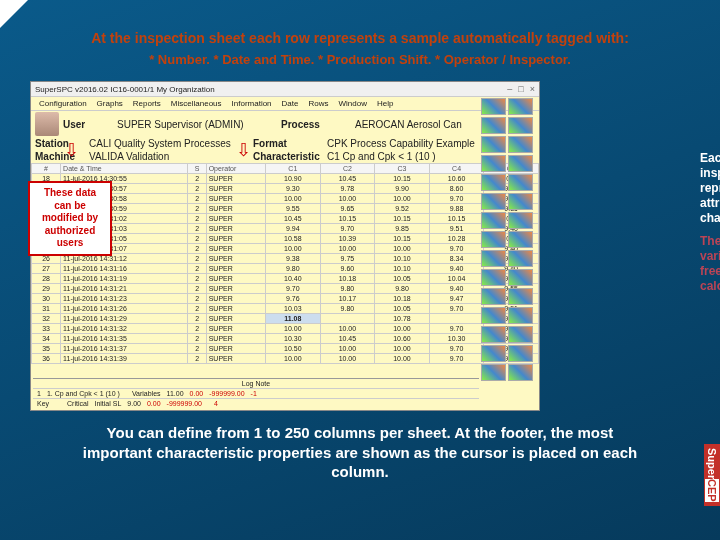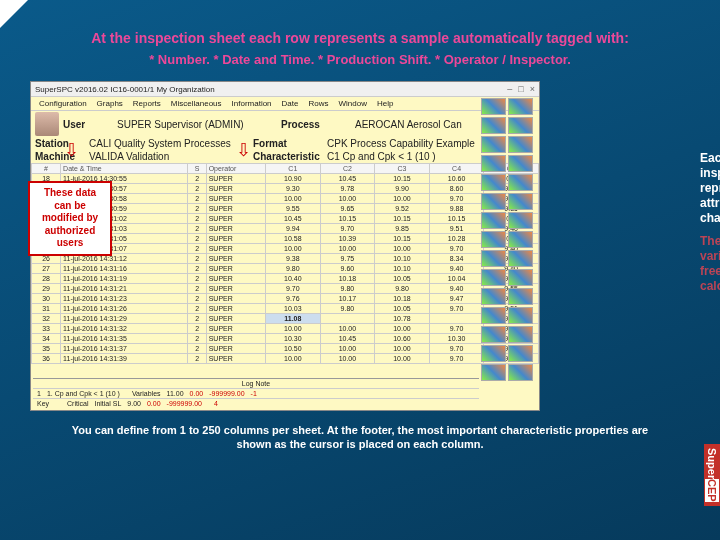--- a/index.html
+++ b/index.html
@@ -1,18 +1,18 @@
 <!DOCTYPE html>
 <html><head>
 <meta charset="utf-8">
 <style>
   * { margin:0; padding:0; box-sizing:border-box; }
   body { width:720px; height:540px; background:linear-gradient(160deg,#0a5a8a 0%,#063a5c 100%); font-family:Arial,sans-serif; position:relative; overflow:hidden; }
   .corner-tl { position:absolute; top:0; left:0; width:0; height:0; border-top:28px solid #fff; border-right:28px solid transparent; }
-  .header { color:#ec4899; text-align:center; padding:30px 40px 10px; }
+  .header { color:#c2410c; text-align:center; padding:30px 40px 10px; }
   .header .l1 { font-size:14px; font-weight:bold; margin-bottom:6px; }
   .header .l2 { font-size:13px; font-weight:bold; }
   .content { position:relative; margin:4px 30px 0 30px; }
   .app { position:relative; background:#fef9c3; width:510px; height:330px; border:1px solid #888; font-size:7px; color:#222; }
   .titlebar { background:#f0f0f0; border-bottom:1px solid #ccc; padding:2px 4px; font-size:8px; display:flex; justify-content:space-between; align-items:center; }
   .titlebar .win { display:flex; gap:6px; font-size:9px; color:#666; }
   .menubar { display:flex; gap:10px; padding:2px 8px; font-size:8px; border-bottom:1px solid #ccc; }
   .inforow { display:flex; font-size:10px; padding:1px 4px; gap:4px; align-items:center; }
   .inforow .lbl { font-weight:bold; width:50px; }
   .inforow .val { width:160px; }
@@ -33,21 +33,21 @@
   .redarrow.a1 { top:58px; left:34px; }
   .redarrow.a2 { top:58px; left:206px; }
   .iconcol { position:absolute; top:16px; right:2px; width:56px; display:flex; flex-wrap:wrap; gap:2px; }
   .iconcol .ic { width:25px; height:17px; background:linear-gradient(45deg,#8e4,#48c,#e84); border:0.5px solid #aaa; }
   .rnote { position:absolute; top:70px; right:-150px; width:140px; color:#fff; font-size:12px; font-weight:bold; line-height:1.25; }
   .rnote p + p { margin-top:8px; }
   .footer-area { position:absolute; bottom:2px; left:2px; right:60px; }
   .log { font-size:7px; border-top:1px solid #999; padding:1px 4px; text-align:center; }
   .footrow { display:flex; font-size:7px; border-top:1px solid #ccc; padding:1px 4px; gap:6px; }
   .footrow span.red { color:#c00; }
-  .caption-bottom { color:#fff; text-align:center; font-size:11px; font-weight:bold; margin:12px 70px 0; line-height:1.3; }
+  .caption-bottom { color:#fff; text-align:center; font-size:15px; font-weight:bold; margin:12px 70px 0; line-height:1.3; }
   .brand { position:absolute; right:0; bottom:34px; writing-mode:vertical-rl; font-size:11px; font-weight:bold; color:#fff; background:#c33029; padding:4px 2px; }
   .brand .s { color:#fff; }
   .brand .cep { background:#fff; color:#c33029; padding:0 1px; }
   .avatar { width:24px; height:24px; background:linear-gradient(#dba,#a87); border-radius:2px; display:inline-block; vertical-align:middle; }
   .orange { color:#b45; }
 </style>
 </head>
 <body>
 
 <div class="corner-tl"></div>

